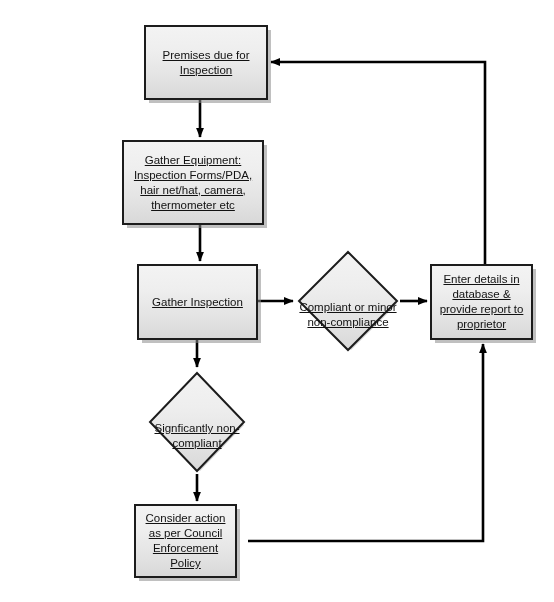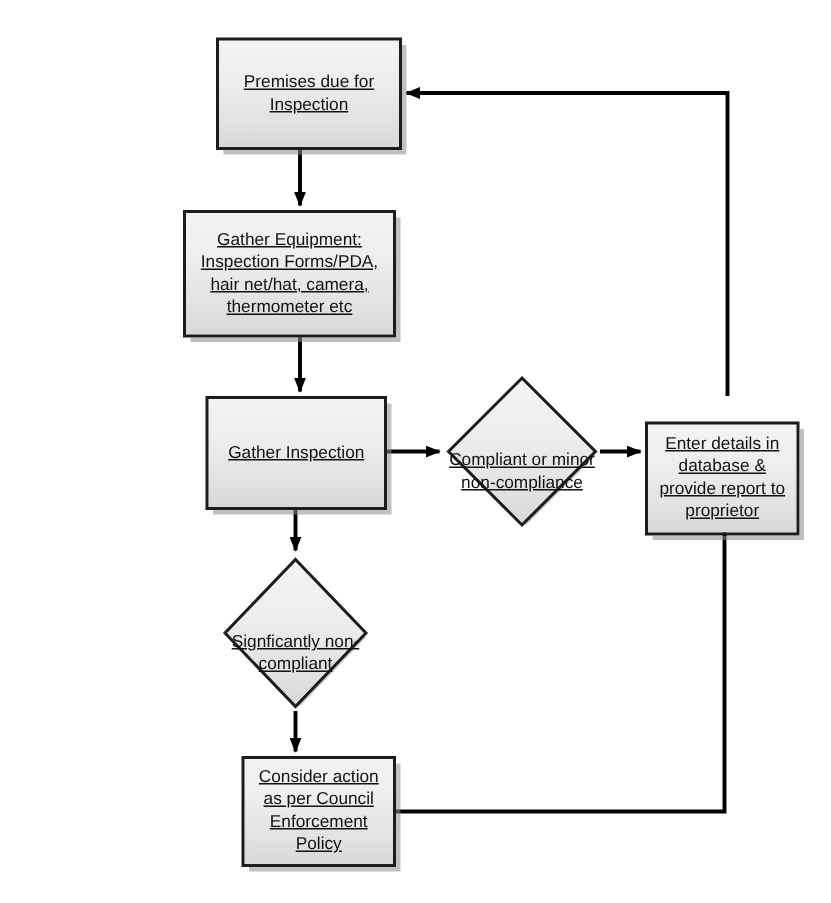--- a/index.html
+++ b/index.html
@@ -128,21 +128,21 @@
   </div>
 
   <div class="node node-diamond" style="left:147px; top:370px; width:100px; height:104px;">
     <svg class="diamond-shape" viewBox="0 0 100 104" xmlns="http://www.w3.org/2000/svg">
       <polygon points="53,7 97,55 53,101 9,55" fill="#a8a8a8" opacity="0.55"></polygon>
       <polygon points="50,3 97,52 50,101 3,52" fill="url(#nodegrad)" stroke="#1c1c1c" stroke-width="2"></polygon>
     </svg>
     <span class="node-text">Signficantly non-compliant</span>
   </div>
 
-  <div class="node node-box" style="left:430px; top:281px; width:103px; height:76px;">
+  <div class="node node-box" style="left:430px; top:264px; width:103px; height:76px;">
     <span class="node-text">Enter details in database &amp; provide report to proprietor</span>
   </div>
 
-  <div class="node node-box" style="left:161px; top:504px; width:103px; height:74px;">
+  <div class="node node-box" style="left:134px; top:504px; width:103px; height:74px;">
     <span class="node-text">Consider action as per Council Enforcement Policy</span>
   </div>
 
 </div>
 
 </body></html>

